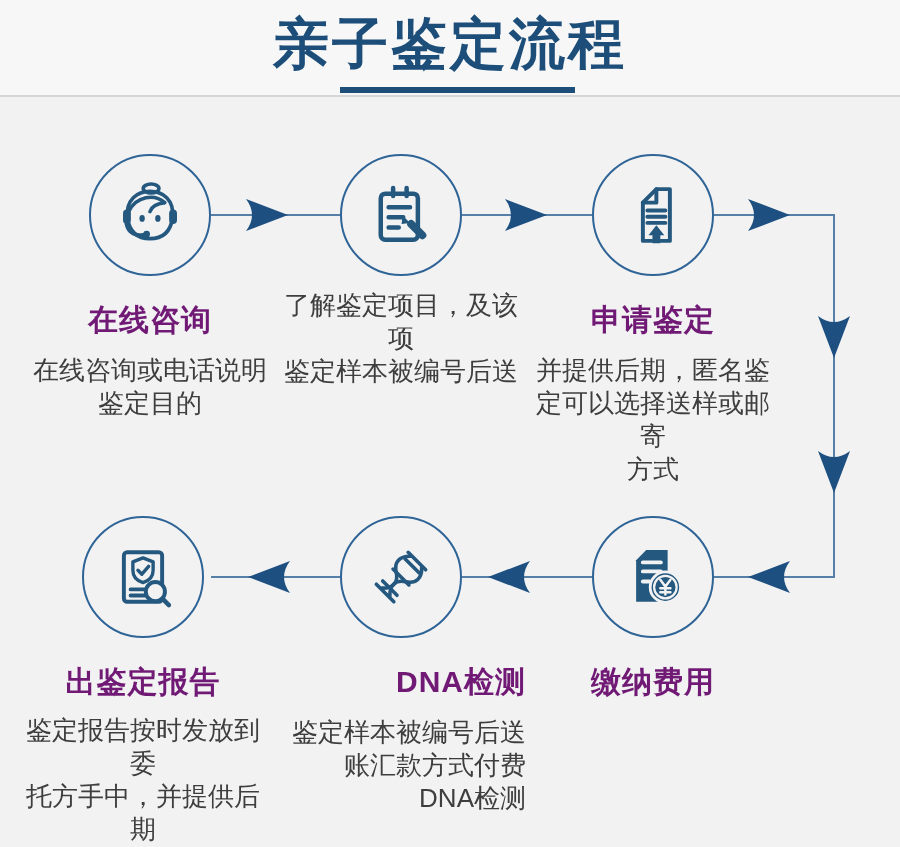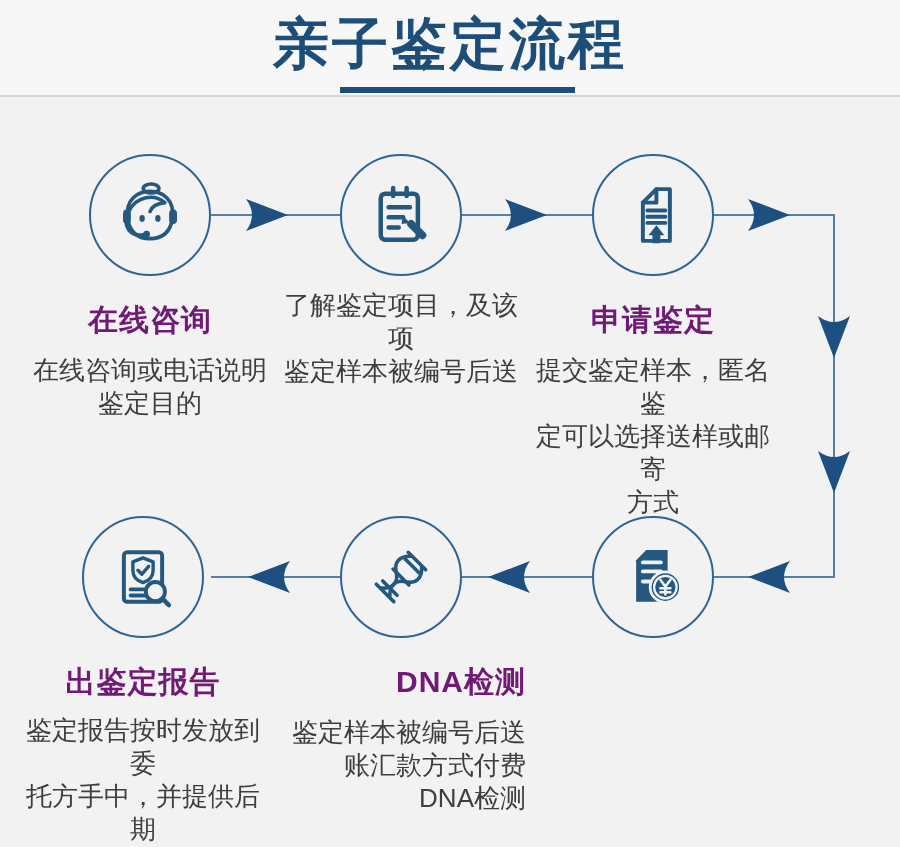--- a/index.html
+++ b/index.html
@@ -94,36 +94,37 @@
     <div class="circle">
       <svg width="72" height="72" viewBox="0 0 64 64">
         <path class="icn" style="stroke-width:3.5" d="M23 21 L35 9 H47 V55 H39"></path>
         <path class="icn" style="stroke-width:3.5" d="M23 21 V55 H31"></path>
         <path class="icn" style="stroke-width:3.5" d="M35 9 V21 H23"></path>
         <path class="icn" style="stroke-width:3.5" d="M27 28 H43 M27 33.5 H43 M27 39 H43"></path>
         <path class="icn-fill" d="M35 41 L42 50 H38.5 V57 H31.5 V50 H28 Z"></path>
       </svg>
     </div>
     <div class="step-title">申请鉴定</div>
-    <div class="step-desc">提交鉴定样本，匿名鉴
+    <div class="step-desc">并提供后期，匿名鉴
 定可以选择送样或邮寄
 方式</div>
   </div>
 
   <div class="step" style="left:528px;top:516px;">
     <div class="circle">
       <svg width="72" height="72" viewBox="0 0 64 64">
         <path class="icn-fill" d="M17 17 L26 8 H45 V54 H17 Z"></path>
         <path d="M23 19 H39 M23 27 H39" stroke="#f2f2f3" stroke-width="3.5" fill="none" stroke-linecap="round"></path>
         <path d="M23 36 H29" stroke="#f2f2f3" stroke-width="3.5" fill="none" stroke-linecap="round"></path>
         <circle cx="43" cy="41" r="13.5" fill="#24587f" stroke="#f2f2f3" stroke-width="2.5"></circle>
         <circle cx="43" cy="41" r="10" fill="none" stroke="#f2f2f3" stroke-width="2"></circle>
         <path d="M38.5 34.5 L43 40.5 L47.5 34.5 M43 40.5 V47.5 M38.5 42 H47.5 M38.5 45.5 H47.5" stroke="#f2f2f3" stroke-width="2.2" fill="none" stroke-linecap="round"></path>
       </svg>
     </div>
+    <div class="step-title">缴纳费用</div>
   </div>
 
   <div class="step" style="left:276px;top:516px;text-align:right;">
     <div class="circle">
       <svg width="72" height="72" viewBox="0 0 64 64">
         <g transform="rotate(45 32 32)">
           <path class="icn" d="M25 13 C18 19.5 18 27 26 32 C34 37 34 44.5 27 51"></path>
           <path class="icn" d="M39 13 C46 19.5 46 27 38 32 C30 37 30 44.5 37 51"></path>
           <path class="icn" d="M23 18 H41 M22 32 H42 M23 46 H41"></path>
           <path class="icn" d="M21 12 H43 M21 52 H43"></path>

